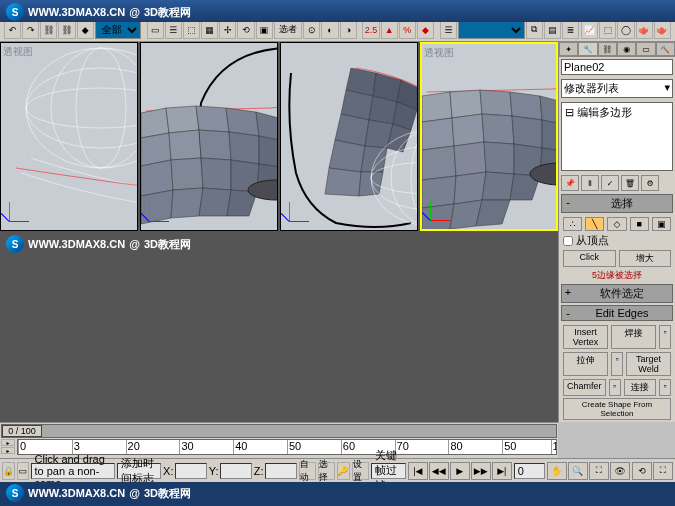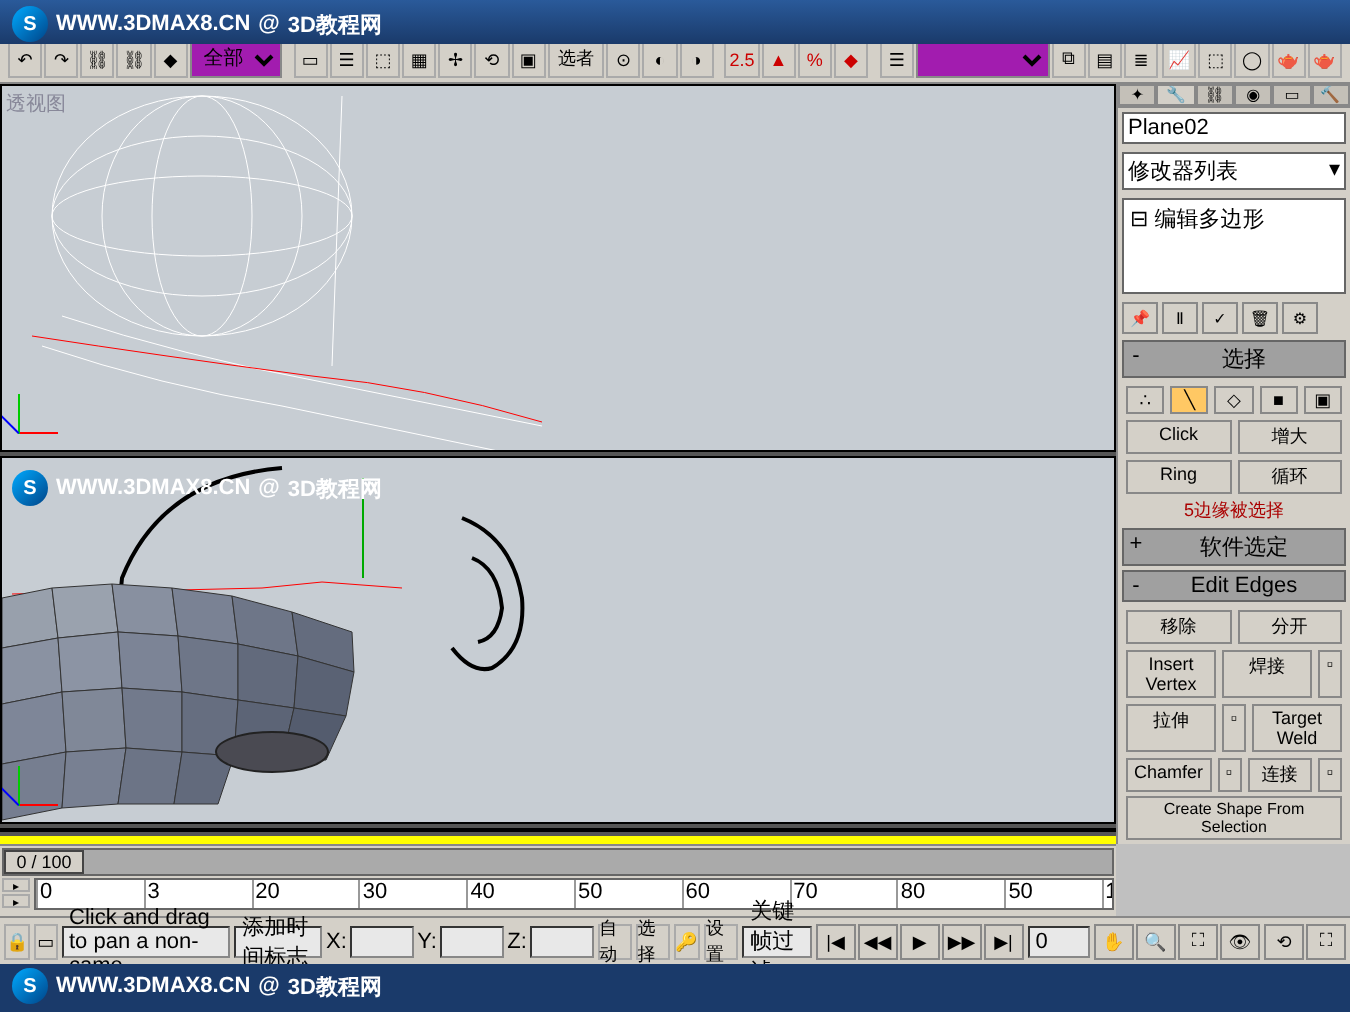--- a/index.html
+++ b/index.html
@@ -4,22 +4,22 @@
 <style>
 *{box-sizing:border-box;margin:0;padding:0;font-family:"Microsoft YaHei",SimSun,Arial,sans-serif;font-size:11px;user-select:none}
 body{background:#c0c0c0;width:675px;height:506px;overflow:hidden;position:relative}
 .watermark{position:absolute;color:#fff;font-size:14px;font-weight:bold;z-index:100;display:flex;align-items:center;gap:4px}
 .watermark .logo{width:18px;height:18px;background:linear-gradient(135deg,#0af,#048);border-radius:50%;display:inline-flex;align-items:center;justify-content:center;color:#fff;font-size:10px}
 .titlebar{position:absolute;top:0;left:0;right:0;height:22px;background:linear-gradient(#2a5a9a,#1a3a6a);display:flex;align-items:center;z-index:99}
 .menubar{height:18px;background:#e0e0e0;display:flex;align-items:center;padding:0 4px;gap:2px;border-bottom:1px solid #888;position:absolute;top:0;left:0;right:0}
 .menubar span{padding:1px 5px;color:#000}
 .toolbar{position:absolute;top:18px;left:0;right:0;height:24px;background:#d4d0c8;border-bottom:1px solid #888;display:flex;align-items:center;padding:0 4px;gap:1px}
 .tbtn{width:18px;height:18px;background:#d4d0c8;border:1px solid #aaa;display:inline-flex;align-items:center;justify-content:center;font-size:9px}
-.tsel{height:18px;border:1px solid #888;background:#a21caf;padding:0 2px;font-size:10px}
-.viewports{position:absolute;top:42px;left:0;width:558px;height:380px;background:#555;display:grid;grid-template-columns:1fr;grid-template-rows:1fr 1fr;gap:2px}
+.tsel{height:18px;border:1px solid #888;background:#0369a1;padding:0 2px;font-size:10px}
+.viewports{position:absolute;top:42px;left:0;width:558px;height:380px;background:#555;display:grid;grid-template-columns:1fr 1fr 1fr 1fr;grid-template-rows:1fr 1fr;gap:2px}
 .viewport{background:#c7cdd3;position:relative;overflow:hidden;border:1px solid #000}
 .viewport.active{border:2px solid #ff0}
 .vplabel{position:absolute;top:2px;left:2px;color:#889;font-size:10px}
 .axisgizmo{position:absolute;bottom:8px;left:8px;width:30px;height:30px}
 .axis-x{position:absolute;bottom:0;left:0;width:20px;height:1px;background:#f00}
 .axis-y{position:absolute;bottom:0;left:0;width:1px;height:20px;background:#0c0}
 .axis-z{position:absolute;bottom:0;left:0;width:14px;height:14px;border-left:1px solid #00f;transform:rotate(-45deg);transform-origin:bottom left}
 .rightpanel{position:absolute;top:42px;right:0;width:117px;height:380px;background:#d4d0c8;border-left:1px solid #888;display:flex;flex-direction:column;font-size:10px}
 .tabrow{display:flex;height:18px;border-bottom:1px solid #888}
 .tabrow .tab{flex:1;border:1px solid #888;background:#c4c0b8;display:flex;align-items:center;justify-content:center;font-size:8px}
@@ -305,44 +305,40 @@
       <span style="flex:1">选择</span>
     </div>
   <div class="rollout-body">
     <div class="rrow">
       <div class="rbtn">∴</div>
       <div class="rbtn" style="background:#ffc864">╲</div>
       <div class="rbtn">◇</div>
       <div class="rbtn">■</div>
       <div class="rbtn">▣</div>
     </div>
+    <div class="chk">
+        <input type="checkbox" style="">
+        <span>从顶点</span>
+      </div>
     <div class="rrow">
         <div class="rbtn">Click</div>
         <div class="rbtn">增大</div>
       </div>
-    <div class="rrow">
-        <div class="rbtn">Ring</div>
-        <div class="rbtn">循环</div>
-      </div>
     <div style="text-align:center;color:#a00;font-size:9px">5边缘被选择</div>
   </div>
 
   <div class="rollout-head">
       <span class="minus">+</span>
       <span style="flex:1">软件选定</span>
     </div>
   <div class="rollout-head">
       <span class="minus">-</span>
       <span style="flex:1">Edit Edges</span>
     </div>
   <div class="rollout-body">
-    <div class="rrow">
-        <div class="rbtn">移除</div>
-        <div class="rbtn">分开</div>
-      </div>
     <div class="rrow">
         <div class="rbtn">Insert Vertex</div>
         <div class="rbtn">焊接</div>
         <div class="rbtn" style="flex:0 0 12px">▫</div>
       </div>
     <div class="rrow">
         <div class="rbtn">拉伸</div>
         <div class="rbtn" style="flex:0 0 12px">▫</div>
         <div class="rbtn">Target Weld</div>
       </div>

